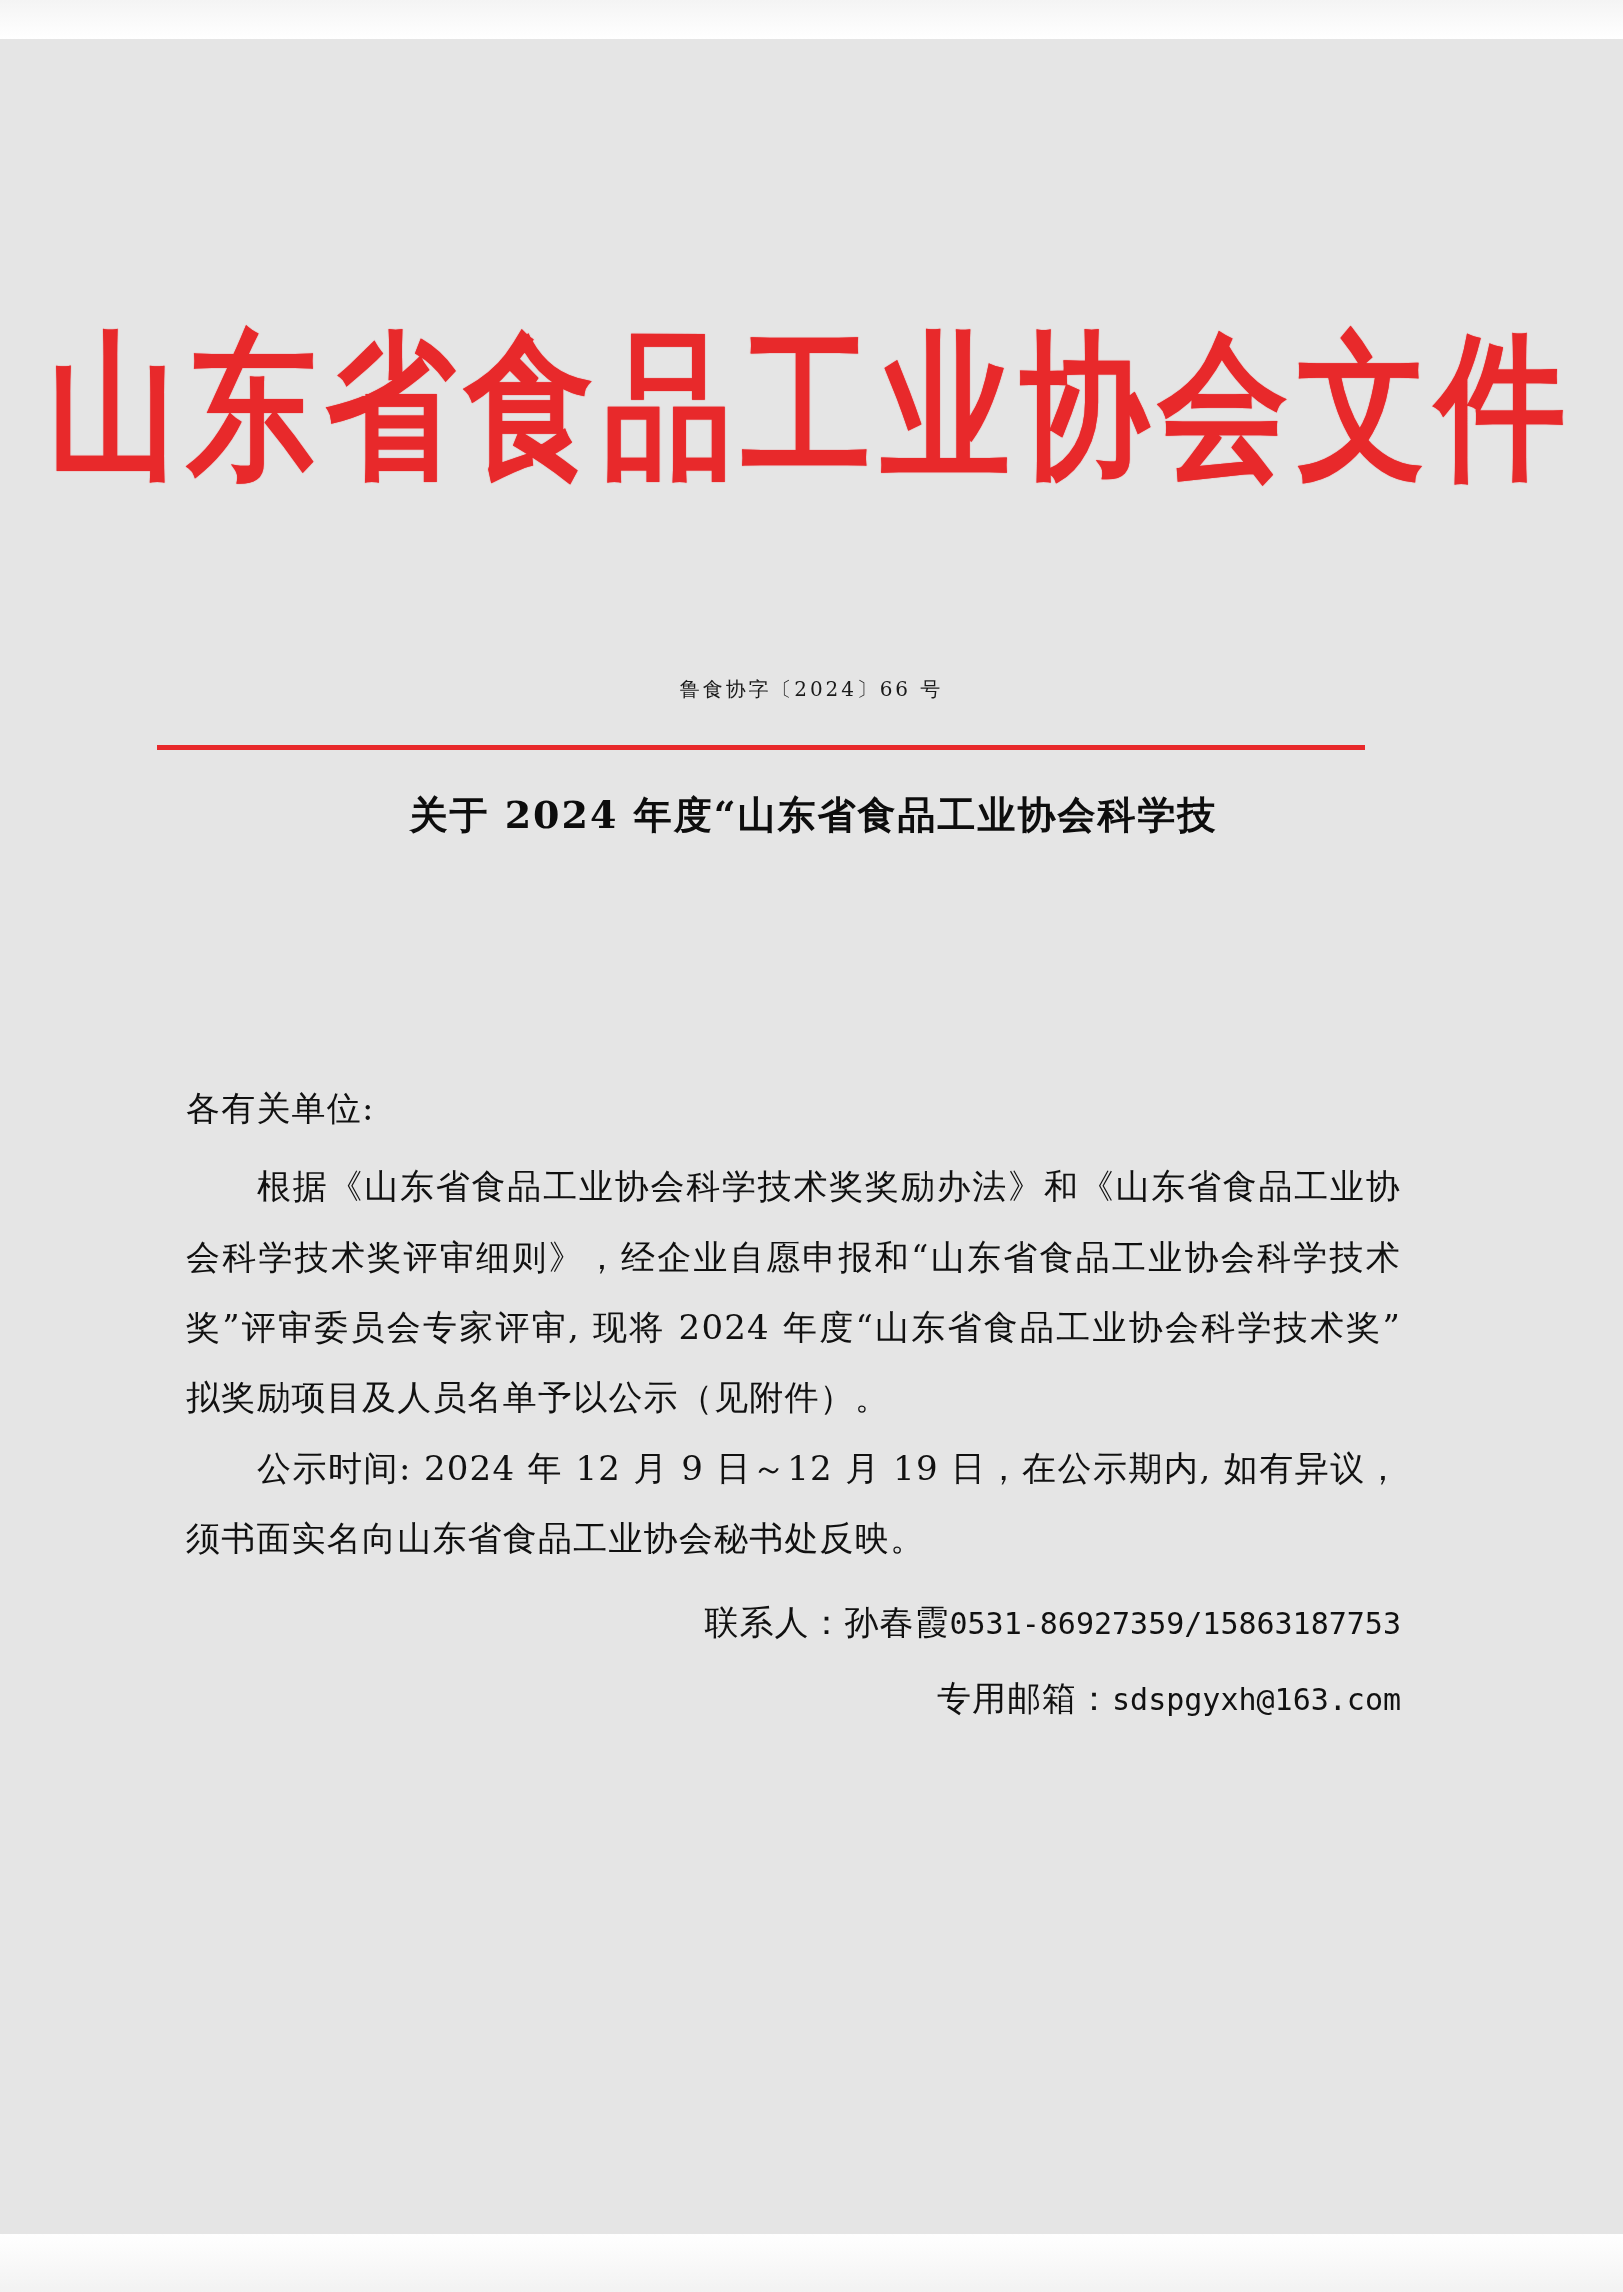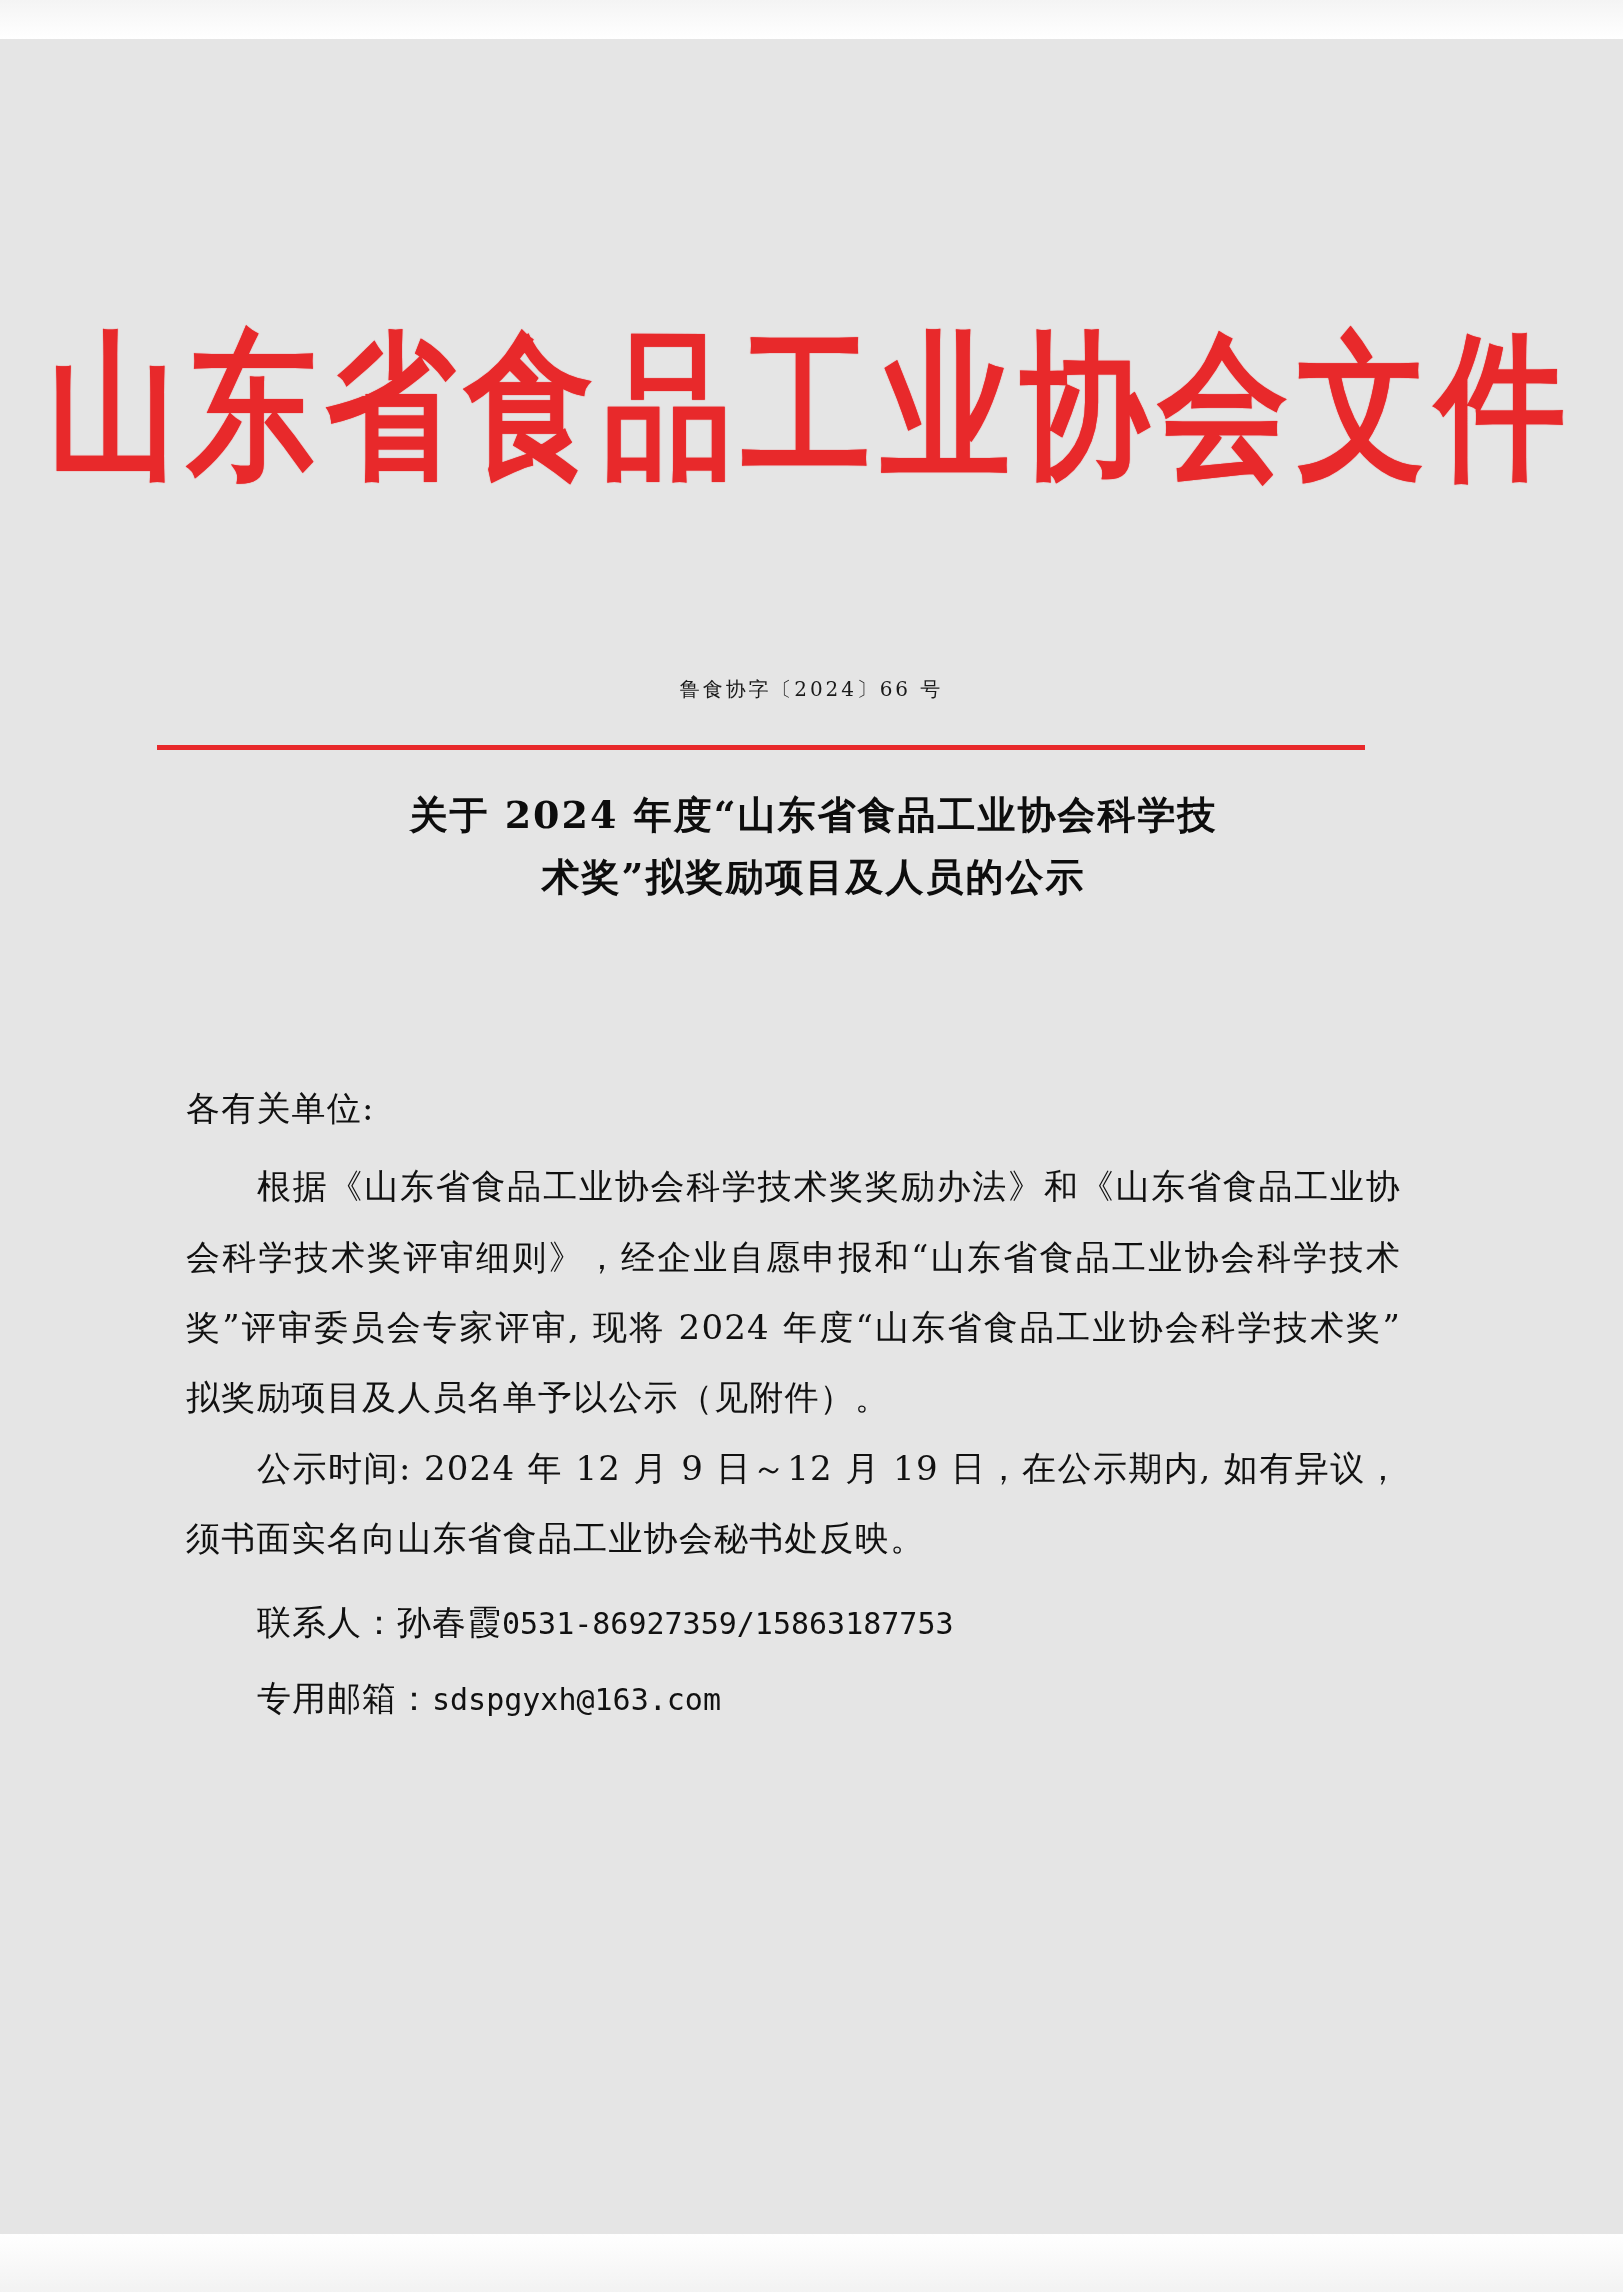--- a/index.html
+++ b/index.html
@@ -107,20 +107,21 @@
   }
   .para + .para { margin-top: 0px; }
 
   .contact-block {
     margin-top: 13.7px;
   }
   .contact-line {
     margin: 0;
     text-indent: 71px;
     letter-spacing: 1px;
+    text-align: right;
   }
   .contact-line.second { margin-top: 5.9px; }
 
   .mono {
     font-family: "DejaVu Sans Mono", "Liberation Mono", monospace;
     font-size: 30px;
     letter-spacing: 0px;
   }
 
   
@@ -141,21 +142,20 @@
   <div class="scan-edge-top"></div>
 
   <div class="masthead">山东省食品工业协会文件</div>
 
   <div class="doc-number">鲁食协字〔2024〕66 号</div>
 
   <div class="red-rule"></div>
 
   <div class="doc-title">
     <span class="line line1">关于 2024 年度“山东省食品工业协会科学技</span>
-    <span class="line line2">术奖”拟奖励项目及人员的公示</span>
   </div>
 
   <div class="body-block">
 
     <p class="salutation">各有关单位:</p>
 
     <p class="para">根据《山东省食品工业协会科学技术奖奖励办法》和《山东省食品工业协会科学技术奖评审细则》，经企业自愿申报和“山东省食品工业协会科学技术奖”评审委员会专家评审, 现将 2024 年度“山东省食品工业协会科学技术奖”拟奖励项目及人员名单予以公示（见附件）。</p>
 
     <p class="para">公示时间: 2024 年 12 月 9 日～12 月 19 日，在公示期内, 如有异议，须书面实名向山东省食品工业协会秘书处反映。</p>
 

